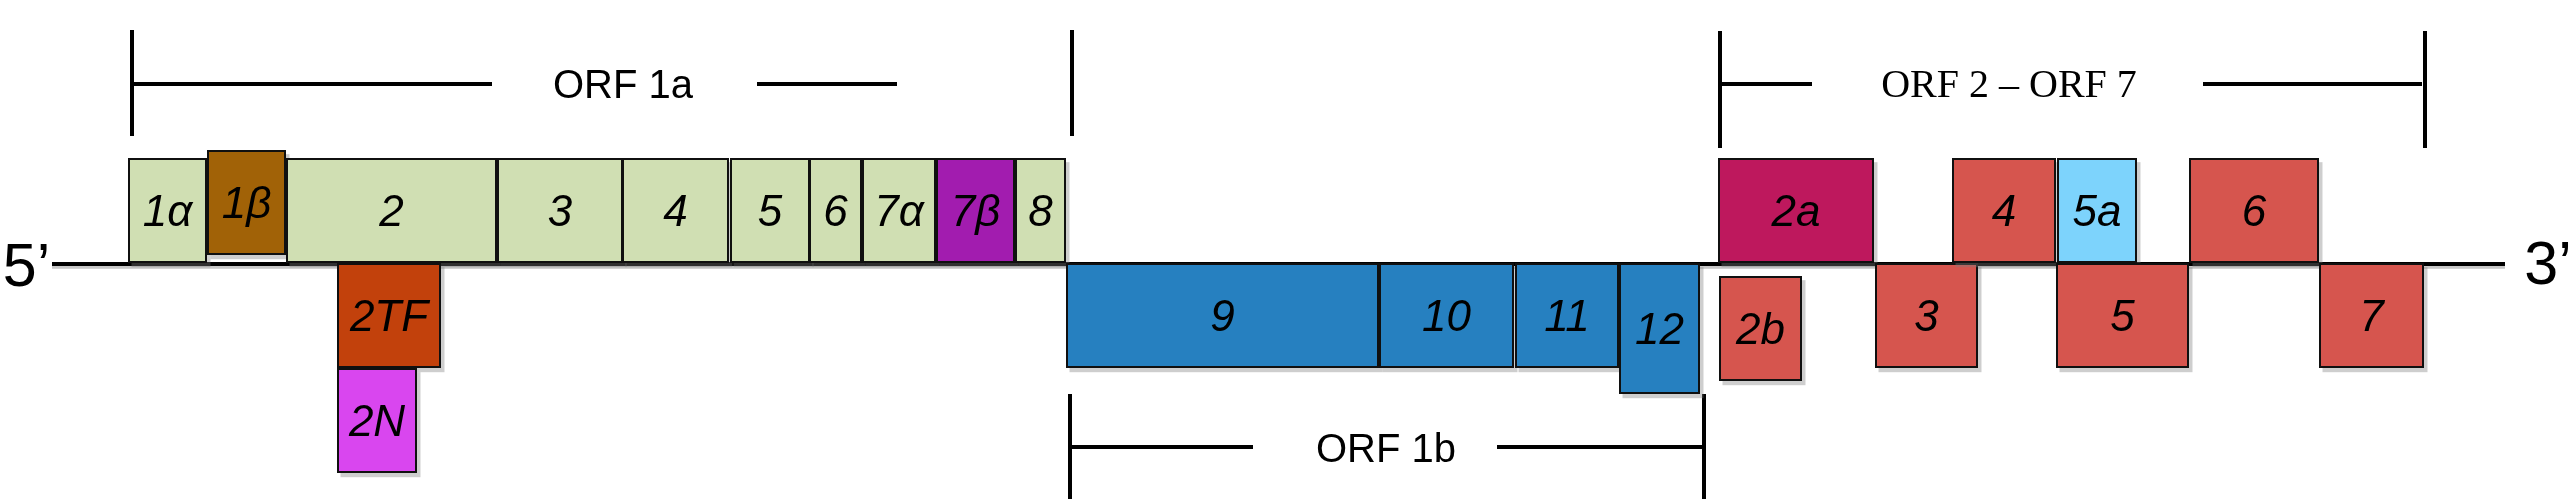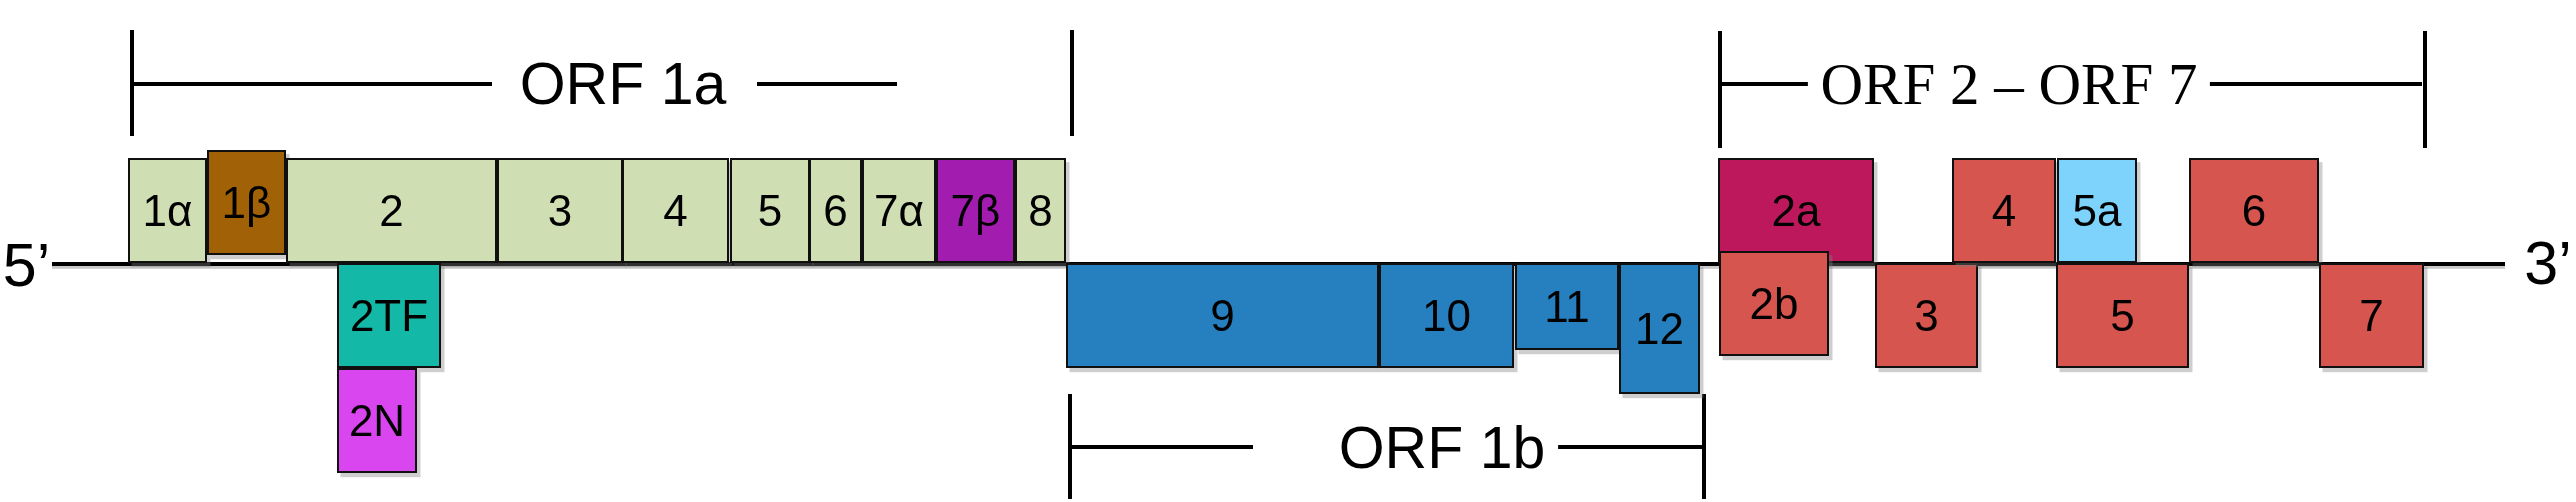--- a/index.html
+++ b/index.html
@@ -28,35 +28,36 @@
   .box {
     position: absolute;
     box-sizing: border-box;
     border: 2.8px solid #101010;
     display: flex;
     align-items: center;
     justify-content: center;
     font-size: 44px;
     line-height: 1;
     box-shadow: 3.5px 4.2px 0 rgba(125,125,125,0.38);
+    font-style: italic;
   }
   .seg {
     position: absolute;
     height: 3.5px;
     background: #000;
   }
   .tick {
     position: absolute;
     width: 3.5px;
     background: #000;
   }
   .bracket-label {
     position: absolute;
     transform: translate(-50%, -50%);
-    font-size: 59px;
+    font-size: 40px;
     line-height: 1;
     white-space: nowrap;
     background: #ffffff;
     padding: 0 12.6px;
   }
 </style>
 </head>
 <body>
 
 <div id="canvas" style="width: 2576px; height: 502px; background: rgb(255, 255, 255);">
@@ -66,46 +67,46 @@
   <div id="brackets">
       <div class="seg" style="left: 130px; width: 362px; top: 82px;"></div>
       <div class="seg" style="left: 757px; width: 140px; top: 82px;"></div>
       <div class="tick" style="left: 130px; top: 30px; height: 106px;"></div>
       <div class="tick" style="left: 1070px; top: 30px; height: 106px;"></div>
       <div class="bracket-label" style="left: 623px; top: 84px;">ORF 1a</div>
       <div class="seg" style="left: 1068px; width: 185px; top: 445px;"></div>
       <div class="seg" style="left: 1497px; width: 206px; top: 445px;"></div>
       <div class="tick" style="left: 1068px; top: 394px; height: 105px;"></div>
       <div class="tick" style="left: 1702px; top: 394px; height: 105px;"></div>
-      <div class="bracket-label" style="left: 1442px; top: 448px;">ORF 1b</div>
+      <div class="bracket-label" style="left: 1386px; top: 448px;">ORF 1b</div>
       <div class="seg" style="left: 1718px; width: 94px; top: 82px;"></div>
       <div class="seg" style="left: 2203px; width: 219px; top: 82px;"></div>
       <div class="tick" style="left: 1718px; top: 31px; height: 117px;"></div>
       <div class="tick" style="left: 2423px; top: 31px; height: 117px;"></div>
       <div class="bracket-label" style="left: 2009px; top: 84px; font-family: Liberation Serif, serif;">ORF 2 – ORF 7</div>
     </div>
   <div id="boxes">
       <div class="box" style="left: 128px; top: 158px; width: 79px; height: 105px; background: rgb(208, 223, 179); border-color: rgb(16, 16, 16);">1α</div>
       <div class="box" style="left: 207px; top: 150px; width: 79px; height: 105px; background: #a16207; border-color: rgb(16, 16, 16);">1β</div>
       <div class="box" style="left: 286px; top: 158px; width: 211px; height: 105px; background: rgb(208, 223, 179); border-color: rgb(16, 16, 16);">2</div>
       <div class="box" style="left: 497px; top: 158px; width: 126px; height: 105px; background: rgb(208, 223, 179); border-color: rgb(16, 16, 16);">3</div>
       <div class="box" style="left: 622px; top: 158px; width: 107px; height: 105px; background: rgb(208, 223, 179); border-color: rgb(16, 16, 16);">4</div>
       <div class="box" style="left: 730px; top: 158px; width: 80px; height: 105px; background: rgb(208, 223, 179); border-color: rgb(16, 16, 16);">5</div>
       <div class="box" style="left: 809px; top: 158px; width: 53px; height: 105px; background: rgb(208, 223, 179); border-color: rgb(16, 16, 16);">6</div>
       <div class="box" style="left: 862px; top: 158px; width: 74px; height: 105px; background: rgb(208, 223, 179); border-color: rgb(16, 16, 16);">7α</div>
       <div class="box" style="left: 936px; top: 158px; width: 79px; height: 105px; background: #a21caf; border-color: rgb(16, 16, 16);">7β</div>
       <div class="box" style="left: 1015px; top: 158px; width: 51px; height: 105px; background: rgb(208, 223, 179); border-color: rgb(16, 16, 16);">8</div>
-      <div class="box" style="left: 337px; top: 263px; width: 104px; height: 105px; background: #14b8a6; border-color: rgb(16, 16, 16);">2TF</div>
+      <div class="box" style="left: 337px; top: 263px; width: 104px; height: 105px; background: #c2410c; border-color: rgb(16, 16, 16);">2TF</div>
       <div class="box" style="left: 337px; top: 368px; width: 80px; height: 105px; background: #d946ef; border-color: rgb(16, 16, 16);">2N</div>
       <div class="box" style="left: 1066px; top: 263px; width: 313px; height: 105px; background: rgb(38, 128, 192); border-color: rgb(16, 16, 16);">9</div>
       <div class="box" style="left: 1379px; top: 263px; width: 135px; height: 105px; background: rgb(38, 128, 192); border-color: rgb(16, 16, 16);">10</div>
-      <div class="box" style="left: 1515px; top: 263px; width: 104px; height: 87px; background: rgb(38, 128, 192); border-color: rgb(16, 16, 16);">11</div>
+      <div class="box" style="left: 1515px; top: 263px; width: 104px; height: 105px; background: rgb(38, 128, 192); border-color: rgb(16, 16, 16);">11</div>
       <div class="box" style="left: 1619px; top: 263px; width: 81px; height: 131px; background: rgb(38, 128, 192); border-color: rgb(16, 16, 16);">12</div>
       <div class="box" style="left: 1718px; top: 158px; width: 156px; height: 105px; background: #be185d; border-color: rgb(16, 16, 16);">2a</div>
-      <div class="box" style="left: 1719px; top: 251px; width: 110px; height: 105px; background: rgb(214, 85, 78); border-color: rgb(16, 16, 16);">2b</div>
+      <div class="box" style="left: 1719px; top: 276px; width: 83px; height: 105px; background: rgb(214, 85, 78); border-color: rgb(16, 16, 16);">2b</div>
       <div class="box" style="left: 1875px; top: 263px; width: 103px; height: 105px; background: rgb(214, 85, 78); border-color: rgb(16, 16, 16);">3</div>
       <div class="box" style="left: 1952px; top: 158px; width: 104px; height: 105px; background: rgb(214, 85, 78); border-color: rgb(16, 16, 16);">4</div>
       <div class="box" style="left: 2057px; top: 158px; width: 80px; height: 105px; background: #7dd3fc; border-color: rgb(16, 16, 16);">5a</div>
       <div class="box" style="left: 2056px; top: 263px; width: 133px; height: 105px; background: rgb(214, 85, 78); border-color: rgb(16, 16, 16);">5</div>
       <div class="box" style="left: 2189px; top: 158px; width: 130px; height: 105px; background: rgb(214, 85, 78); border-color: rgb(16, 16, 16);">6</div>
       <div class="box" style="left: 2319px; top: 263px; width: 105px; height: 105px; background: rgb(214, 85, 78); border-color: rgb(16, 16, 16);">7</div>
     </div>
 </div>
 
 

